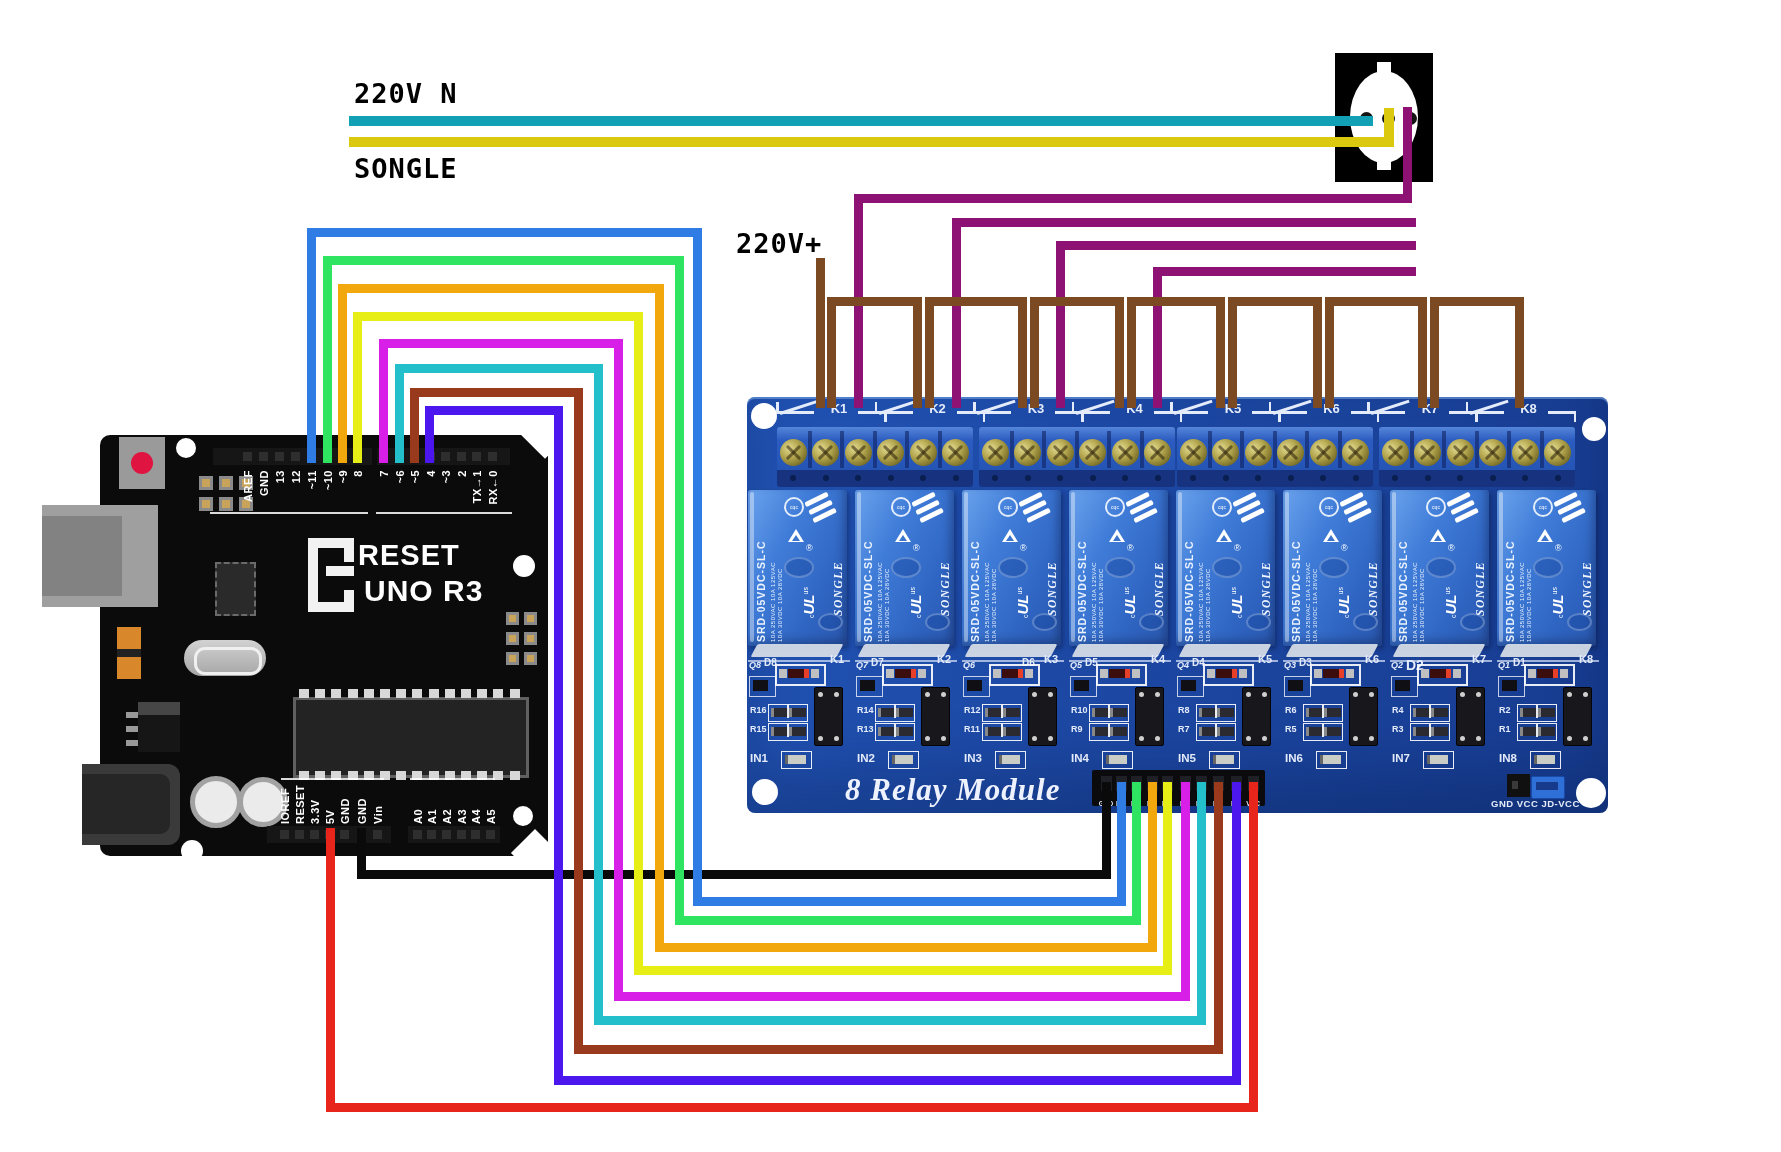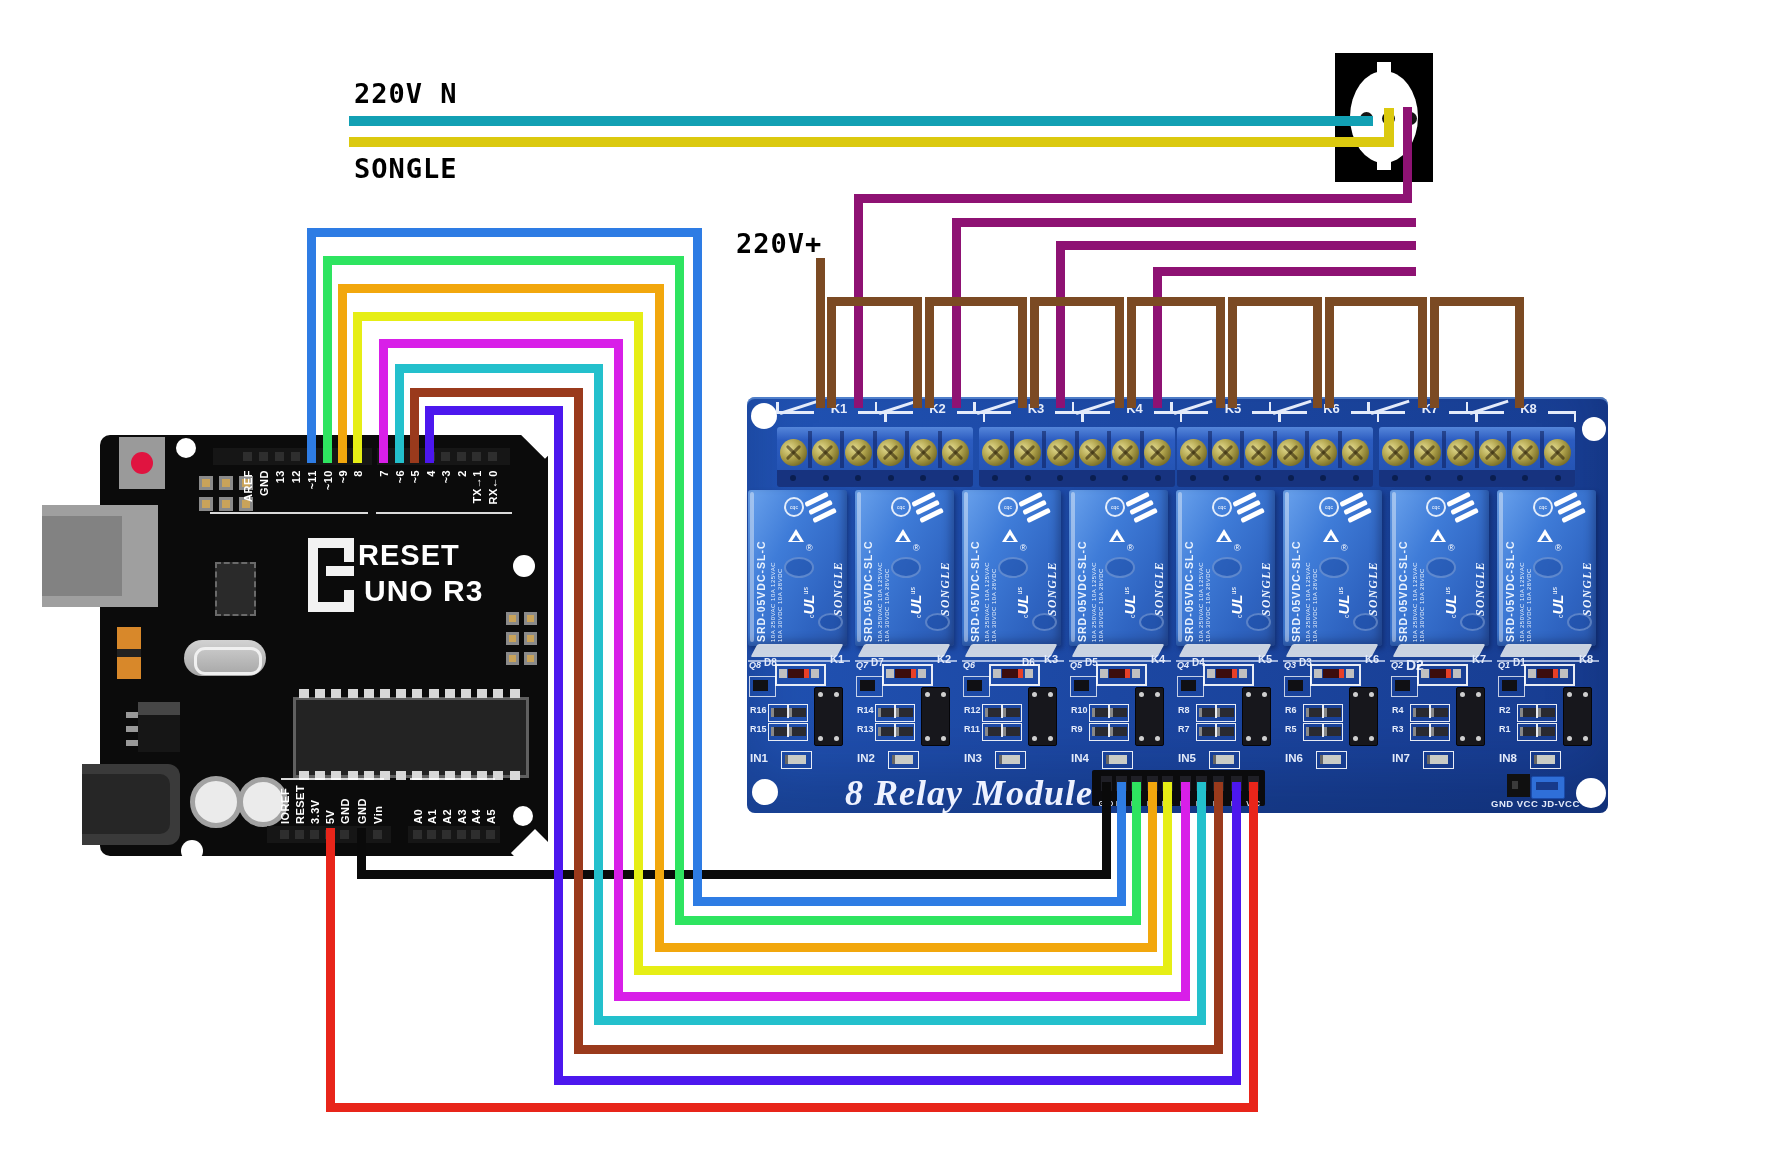--- a/index.html
+++ b/index.html
@@ -192,21 +192,21 @@
       <div class="abs pinlab" style="left: 455.5px; top: 824px; font-size: 11px; font-weight: bold; color: rgb(255, 255, 255); transform: rotate(-90deg);">A3</div>
       <div class="abs pinlab" style="left: 469.5px; top: 824px; font-size: 11px; font-weight: bold; color: rgb(255, 255, 255); transform: rotate(-90deg);">A4</div>
       <div class="abs pinlab" style="left: 484.5px; top: 824px; font-size: 11px; font-weight: bold; color: rgb(255, 255, 255); transform: rotate(-90deg);">A5</div>
     </div>
 
   <div id="relayboard">
     <div class="abs" style="left:747px;top:397px;width:861px;height:416px;border-radius:8px;
                 background:linear-gradient(100deg,#2153b4,#1c47a2 45%,#173c90);
                 box-shadow:inset 0 2px 0 rgba(120,170,230,.55), inset 0 -40px 60px rgba(5,15,50,.25);"></div>
     <div class="abs" style="left:845px;top:772px;font-family:'Liberation Serif',serif;font-style:italic;font-weight:bold;
-                font-size:36px;color:#eef2ff;letter-spacing:1px;">8 Relay Module</div>
+                font-size:31px;color:#eef2ff;letter-spacing:1px;">8 Relay Module</div>
     <div class="abs silk" style="left:1491px;top:798px;font-size:9.5px;letter-spacing:.5px;">GND VCC JD-VCC</div>
   <div class="abs" style="left: 751px; top: 403px; width: 26px; height: 26px; border-radius: 50%; background: rgb(255, 255, 255);"></div>
       <div class="abs" style="left: 1582px; top: 417px; width: 24px; height: 24px; border-radius: 50%; background: rgb(255, 255, 255);"></div>
       <div class="abs" style="left: 752px; top: 779px; width: 26px; height: 26px; border-radius: 50%; background: rgb(255, 255, 255);"></div>
       <div class="abs" style="left: 1576px; top: 778px; width: 30px; height: 30px; border-radius: 50%; background: rgb(255, 255, 255);"></div>
       <div class="abs" style="left: 776px; top: 402px; width: 2.5px; height: 11px; background: rgb(228, 235, 250);"></div>
       <div class="abs" style="left: 776px; top: 411px; width: 38px; height: 2.5px; background: rgb(228, 235, 250);"></div>
       <div class="abs" style="left: 780px; top: 412px; width: 40px; height: 2.5px; background: rgb(228, 235, 250); transform: rotate(-18deg); transform-origin: 0px 50%;"></div>
       <div class="abs silk" style="left: 822px; top: 401px; width: 34px; text-align: center; font-size: 13px;">K1</div>
       <div class="abs" style="left: 858px; top: 411px; width: 28px; height: 2.5px; background: rgb(228, 235, 250);"></div>

